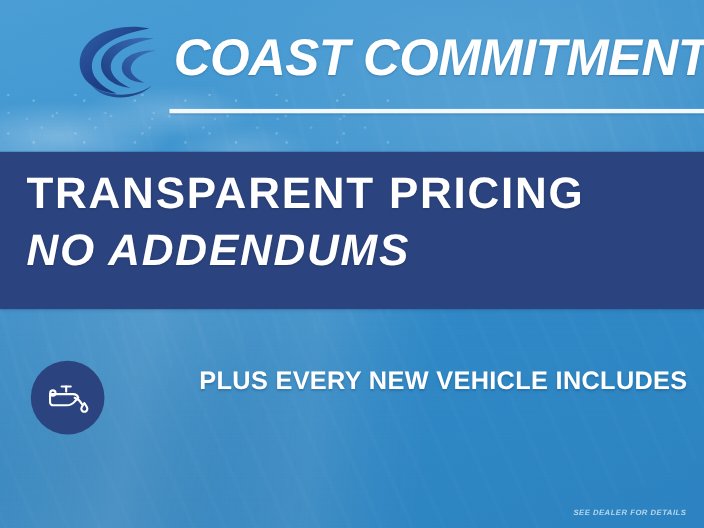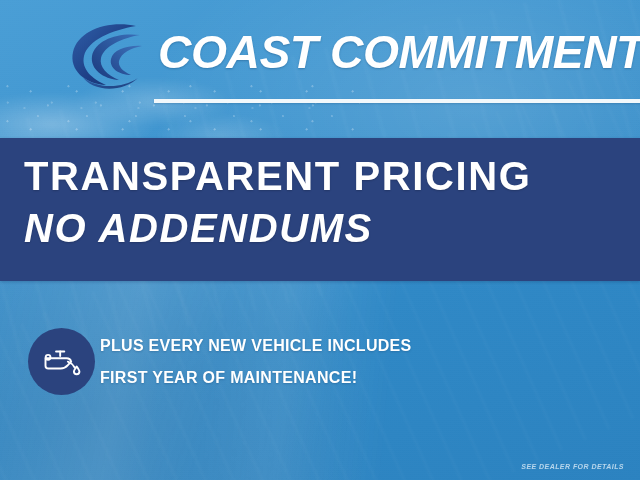--- a/index.html
+++ b/index.html
@@ -208,23 +208,23 @@
     background: #2b437e;
     display: flex;
     align-items: center;
     justify-content: center;
   }
   .promo-text {
     position: absolute;
     left: 100px;
     top: 8px;
     width: 525px;
-    text-align: left;
+    text-align: right;
     color: #ffffff;
-    font-size: 16px;
+    font-size: 23px;
     font-weight: 700;
     line-height: 32px;
     letter-spacing: 0.3px;
     text-shadow: 0 1px 2px rgba(16,62,105,0.3);
   }
   .promo-text div { white-space: nowrap; }
 
   
   .disclaimer {
     position: absolute;
@@ -310,19 +310,18 @@
           <circle cx="8.8" cy="15.4" r="2.6"></circle>
         </g>
 
         <path d="M40 25.4 C41.9 28 43 29.5 43 31 C43 32.7 41.6 34 40 34
                  C38.4 34 37 32.7 37 31 C37 29.5 38.1 28 40 25.4 Z" fill="none" stroke="#ffffff" stroke-width="2.1" stroke-linejoin="round"></path>
       </svg>
     </div>
 
     <div class="promo-text">
       <div>PLUS EVERY NEW VEHICLE INCLUDES</div>
-      <div>FIRST YEAR OF MAINTENANCE!</div>
     </div>
   </div>
 
   <div class="disclaimer">SEE DEALER FOR DETAILS</div>
 
 </div>
 
 </body></html>

